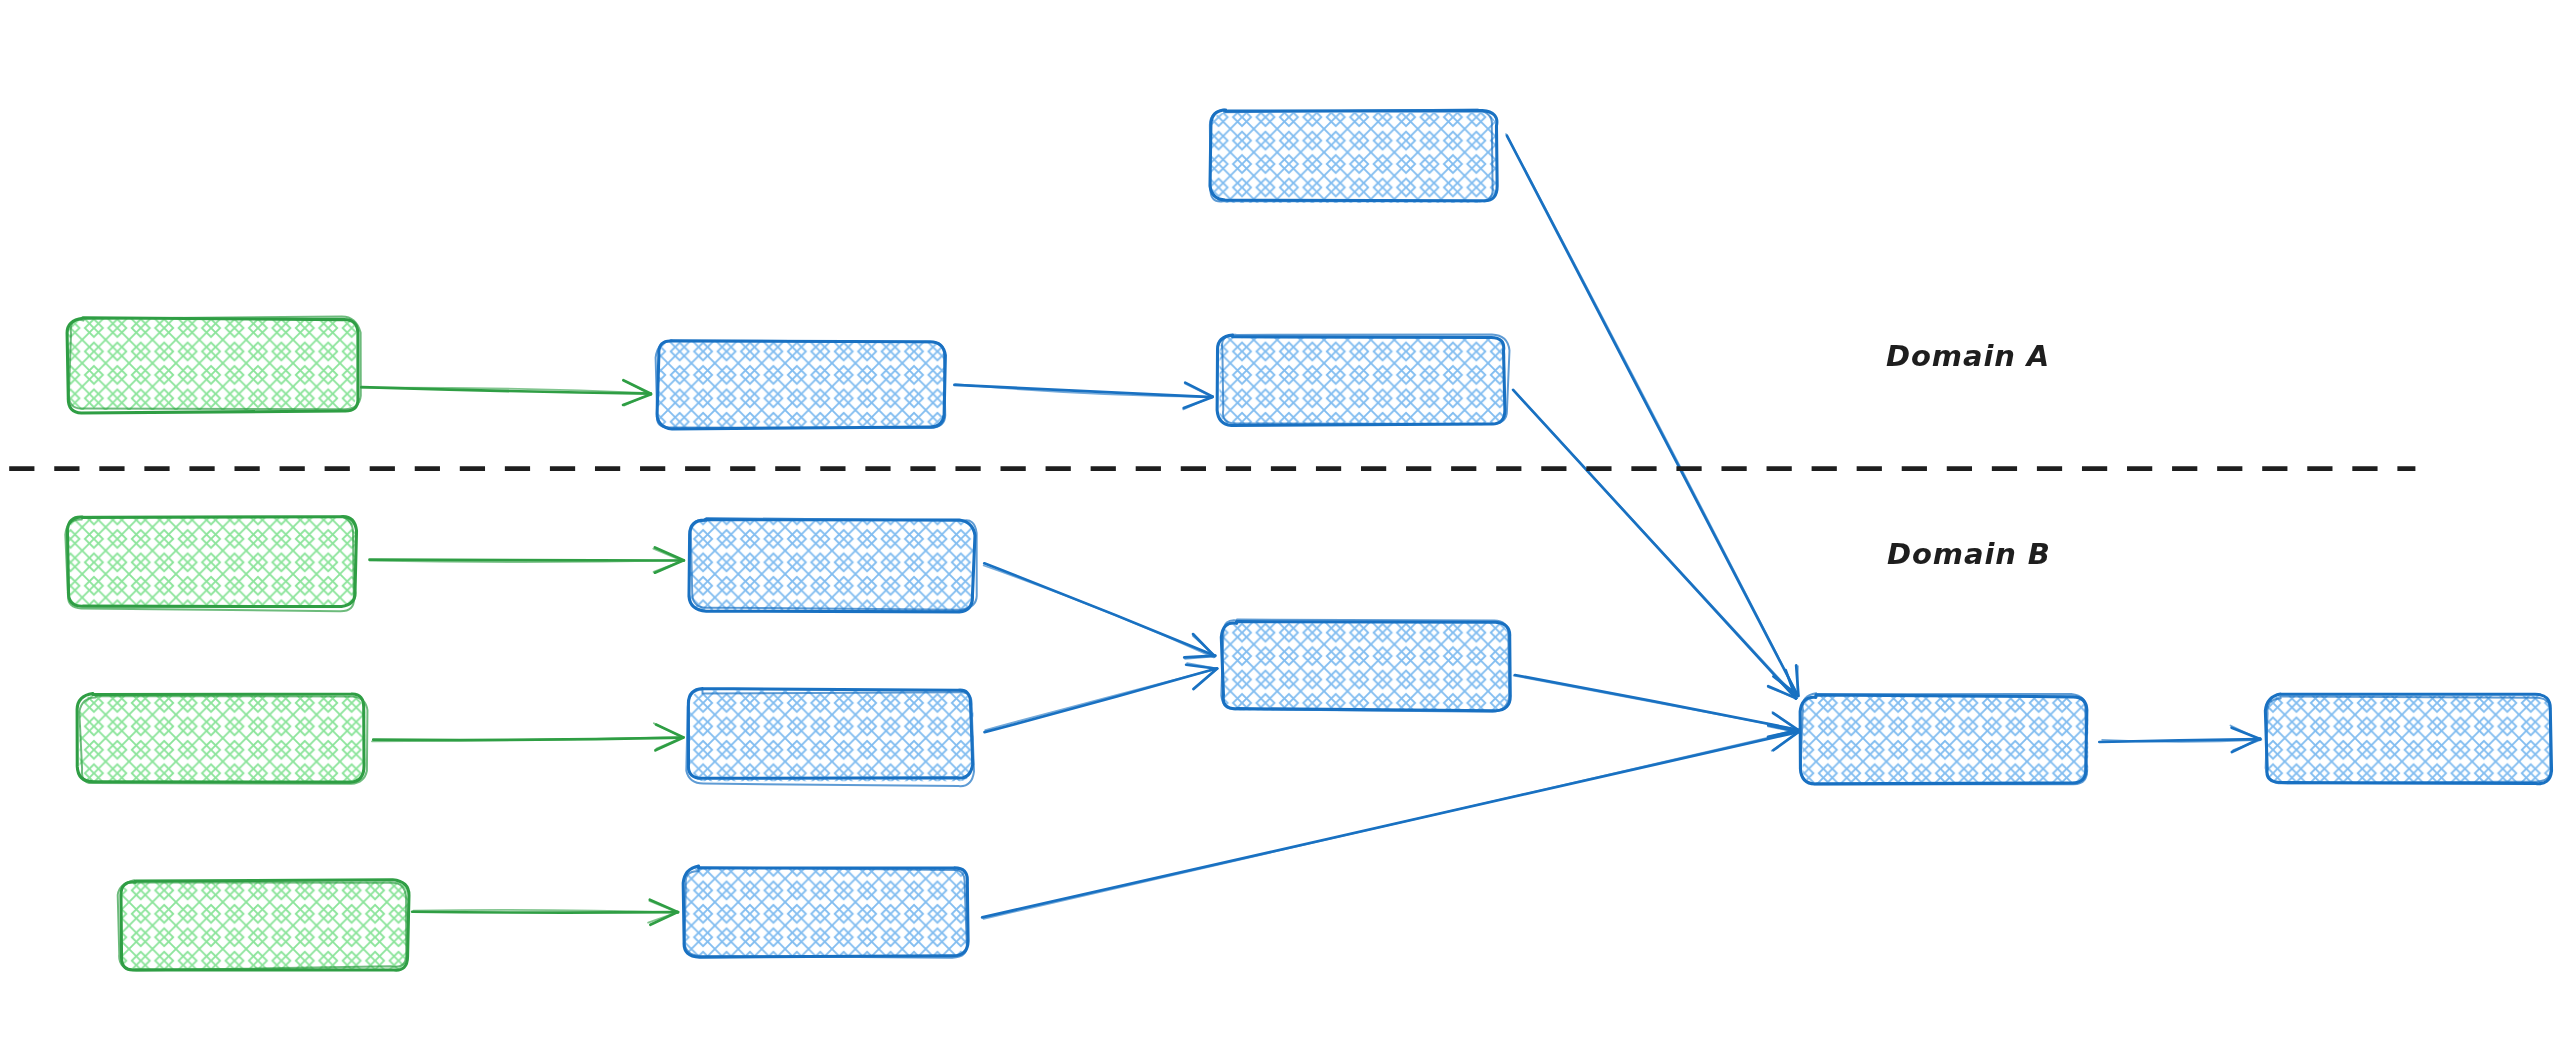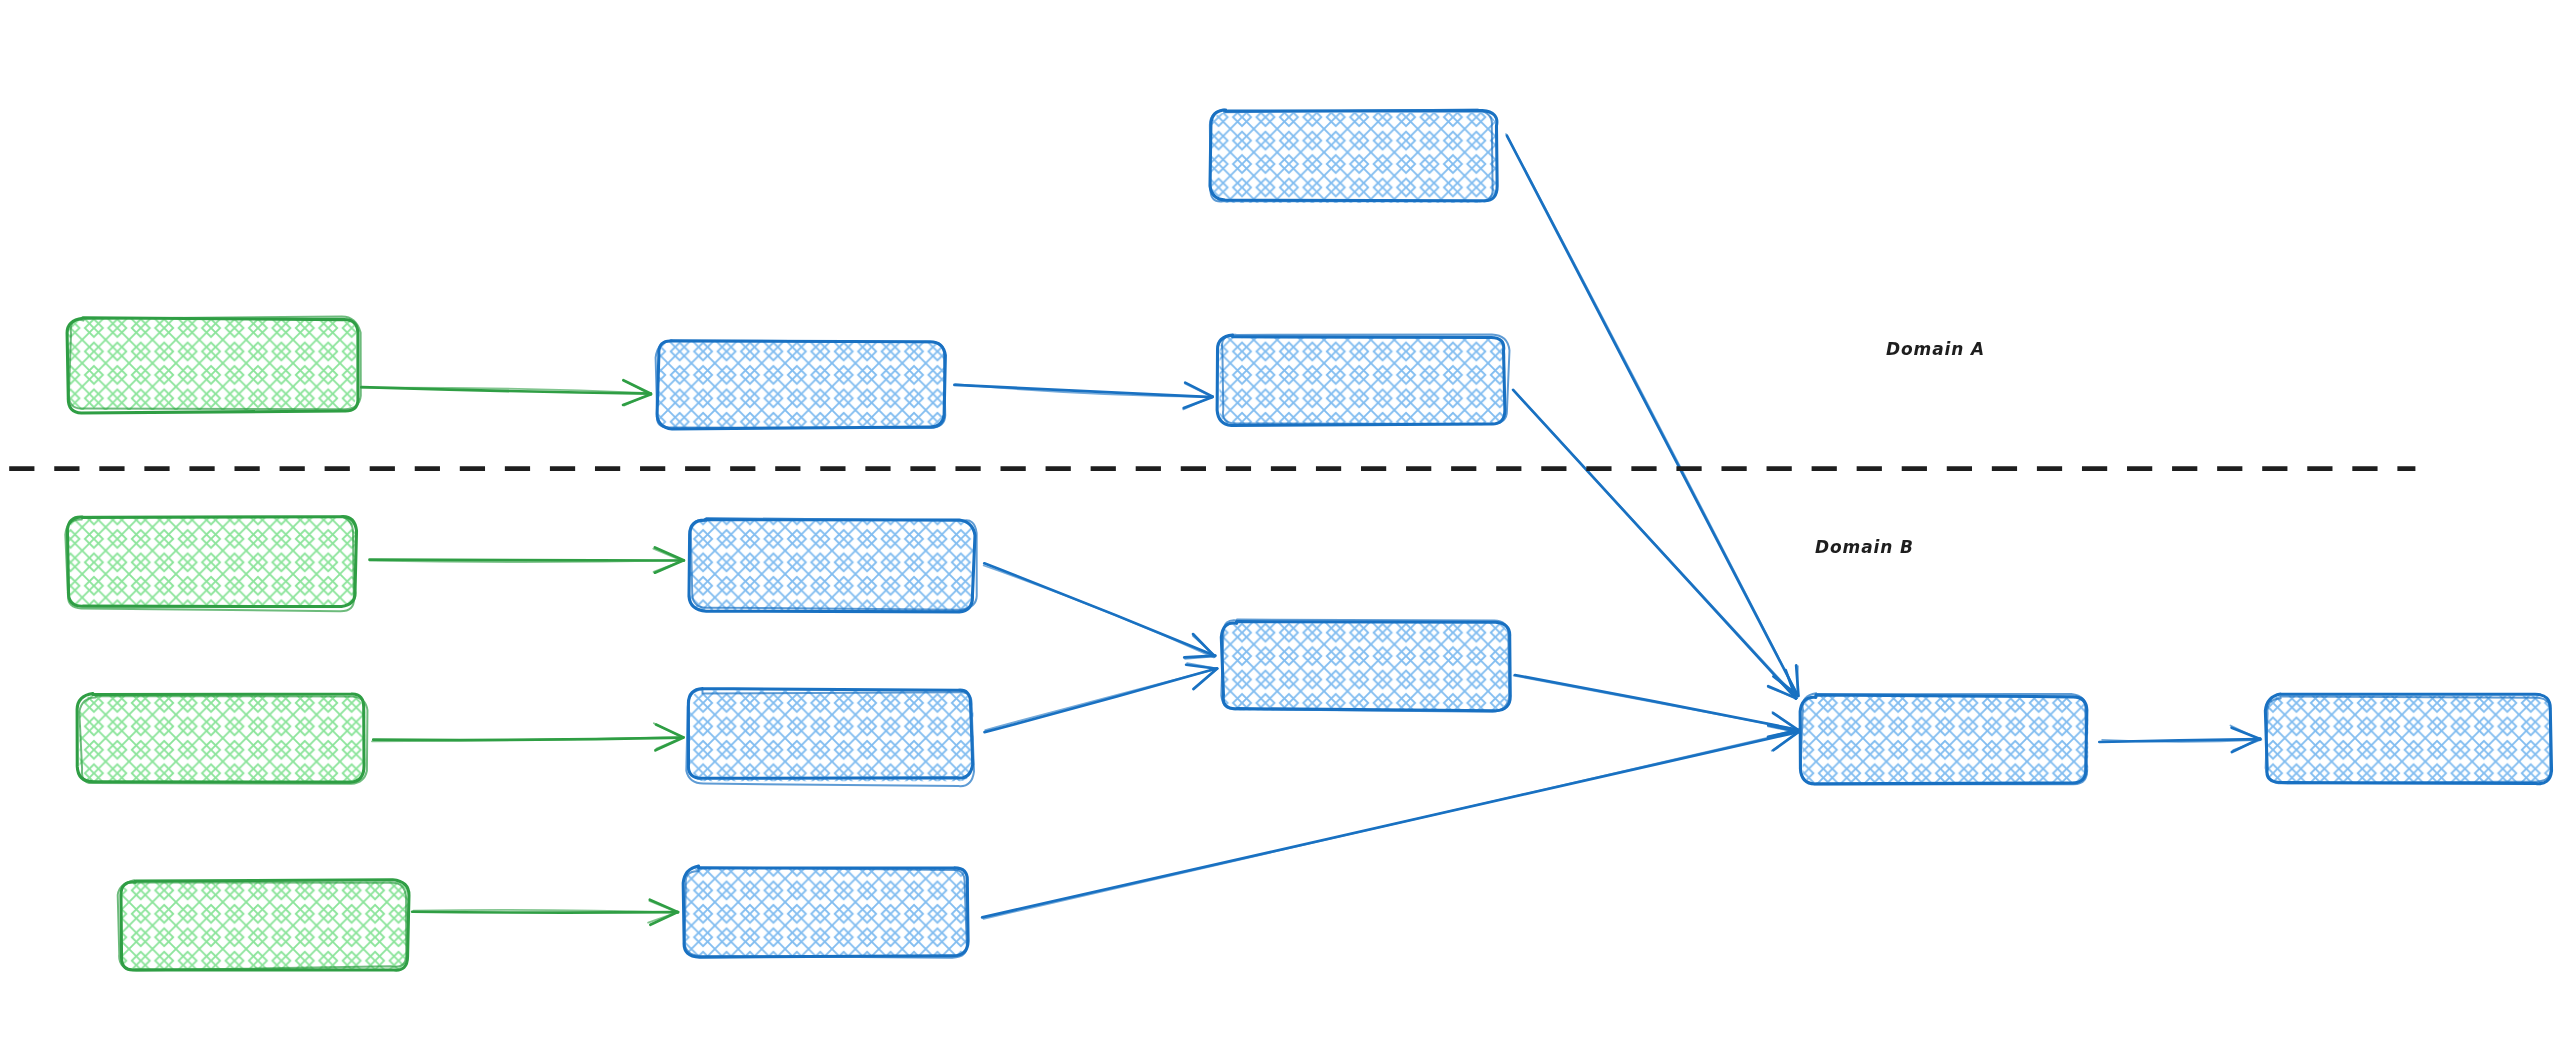--- a/index.html
+++ b/index.html
@@ -3,21 +3,21 @@
 <meta charset="utf-8">
 <style>
   html,body{margin:0;padding:0;background:#ffffff;}
   body{width:2576px;height:1049px;overflow:hidden;
        font-family:"DejaVu Sans",sans-serif;}
   #canvas{position:relative;width:2576px;height:1049px;background:#ffffff;}
   #canvas > svg{position:absolute;left:0;top:0;}
   .domain-label{
     position:absolute;
     font-family:"DejaVu Sans",sans-serif;
-    font-size:17px;
+    font-size:29px;
     font-style:italic;
     font-weight:600;
     color:#1e1e1e;
     white-space:nowrap;
     letter-spacing:0.9px;
   }
 </style>
 </head>
 <body>
 
@@ -197,15 +197,15 @@
           <path d="M 2530.3054726604864 770.3599174506776 L 2812.2681520476326 770.3785345084866 Q 2830.5678215051853 770.0672122961223 2829.6767667791237 787.5121143346244 L 2831.049347784859 855.2929767637015 Q 2829.502152731038 871.2078956631981 2813.5749768270066 869.4011878986848 L 2531.1376229301736 868.3782264724273 Q 2513.1410776144553 868.1754415525941 2515.5532440083816 853.6972663892886 L 2513.518628407325 788.6900543231005 Q 2515.0566136375332 772.8195068378093 2530.3054726604864 770.081391907335 Z" fill="none" stroke="#1971c2" stroke-width="3.4" stroke-linecap="round" stroke-linejoin="round" opacity="1"></path>
           <path d="M 2530.4082467207722 772.9453322841531 L 2814.6040881315266 774.3027734791407 Q 2829.966376797001 774.6723163283767 2829.589094797237 788.8616112725165 L 2829.716511753721 850.1908734578597 Q 2832.2878664063696 866.3688356418949 2815.3152624279796 867.1009486817294 L 2528.1501740108943 869.2589329871623 Q 2516.557304015922 867.4392525697309 2513.8288929123564 852.3034524933917 L 2515.934346023078 791.419794849595 Q 2514.1724052568766 775.2350482979953 2530.4082467207722 774.9692550697221 Z" fill="none" stroke="#1971c2" stroke-width="2.2" stroke-linecap="round" stroke-linejoin="round" opacity="0.7"></path>
         </g>
       </g>
     <g id="divider-layer">
         <line x1="10" y1="520" x2="2680" y2="520" stroke="#1e1e1e" stroke-width="5" stroke-dasharray="28 22" stroke-linecap="butt"></line>
       </g>
   </svg>
 
   <div class="domain-label" style="left: 1886px; top: 339px;">Domain A</div>
-  <div class="domain-label" style="left: 1815px; top: 537px; font-style: italic;">Domain B</div>
+  <div class="domain-label" style="left: 1887px; top: 537px; font-style: italic;">Domain B</div>
 </div>
 
 
 </body></html>

